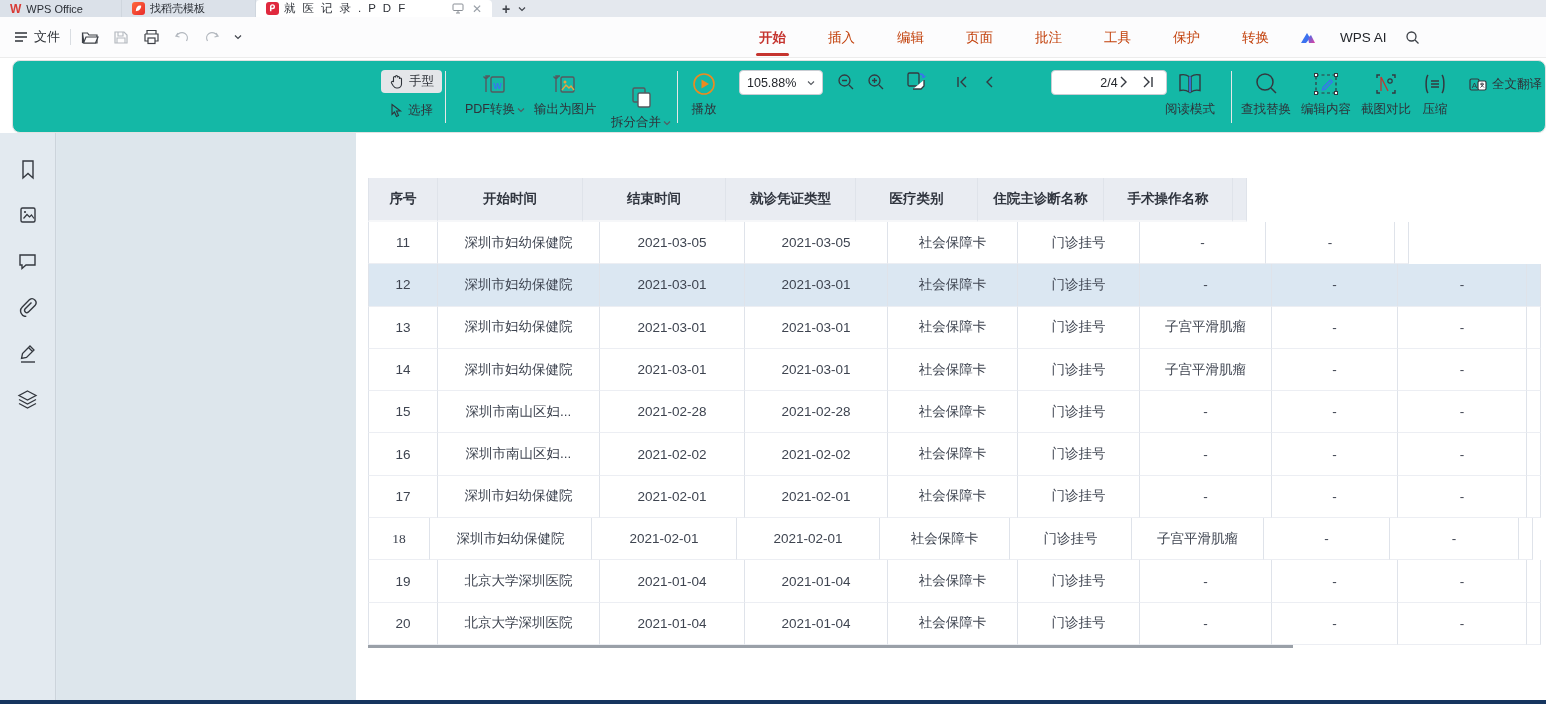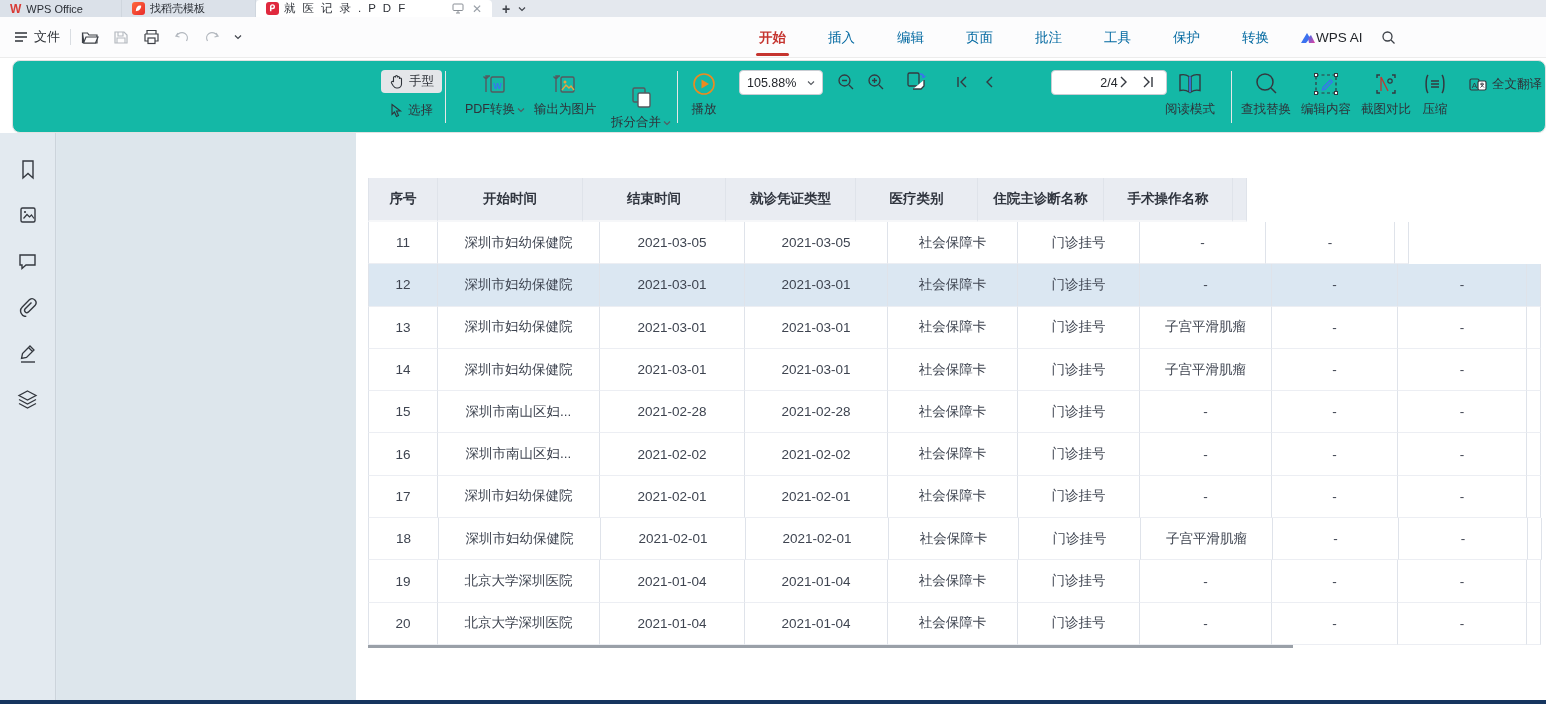--- a/index.html
+++ b/index.html
@@ -25,24 +25,24 @@
   .badge-docer { background:linear-gradient(135deg,#ff6a3c,#e82a2a); }
   .wps-w { color:#d93a35; font-weight:bold; font-size:12px; font-family:"Liberation Sans",sans-serif; }
 
   
   .menubar { position:absolute; left:0; top:17px; width:1546px; height:41px; background:#fcfcfd; border-bottom:1px solid #ececec; display:flex; align-items:center; }
   .file-zone { display:flex; align-items:center; gap:6px; padding-left:14px; font-size:13px; color:#2e3238; }
   .mb-divider { width:1px; height:16px; background:#d9dde2; margin:0 10px; }
   .qat { display:flex; align-items:center; gap:14px; color:#3c4047; }
   .qat .disabled { color:#b3b8bf; }
   .menu-items { position:absolute; left:738px; top:0; height:41px; display:flex; align-items:center; gap:0; }
-  .menu-item { font-size:13.5px; color:#0369a1; padding:0 21px; height:41px; display:flex; align-items:center; position:relative; cursor:pointer; }
+  .menu-item { font-size:13.5px; color:#c2410c; padding:0 21px; height:41px; display:flex; align-items:center; position:relative; cursor:pointer; }
   .menu-item.active { color:#c5342f; font-weight:bold; }
   .menu-item.active::after { content:""; position:absolute; left:18px; right:18px; bottom:2px; height:3px; background:#c5342f; border-radius:2px; }
-  .wpsai-zone { display:flex; align-items:center; gap:0; padding:0 10px; font-size:13.5px; color:#23262b; }
+  .wpsai-zone { display:flex; align-items:center; gap:24px; padding:0 10px; font-size:13.5px; color:#23262b; }
   .menu-search { margin-left:8px; color:#3c4047; }
 
   
   .toolbar { position:absolute; left:12px; top:60px; width:1534px; height:73px; background:#14b8a6; border:1px solid #e2e2e2; border-radius:8px; box-shadow:0 1px 2px rgba(0,0,0,0.03); }
   .tb-abs { position:absolute; }
   .tb-smallbtn { display:flex; align-items:center; gap:5px; font-size:12.5px; color:#2f333a; padding:3px 8px; border-radius:4px; cursor:pointer; white-space:nowrap; }
   .tb-smallbtn.on { background:#e4e6e9; }
   .tb-bigbtn { display:flex; flex-direction:column; align-items:center; gap:4px; font-size:12.5px; color:#2f333a; cursor:pointer; white-space:nowrap; }
   .tb-bigbtn .lbl { display:flex; align-items:center; gap:2px; }
   .tb-divider { position:absolute; width:1px; background:#e7e7e7; top:10px; height:52px; }
@@ -578,21 +578,21 @@
             <div class="tcell" style="width: 145px; height: 42.3px;">2021-02-01</div>
             <div class="tcell" style="width: 143px; height: 42.3px;">2021-02-01</div>
             <div class="tcell" style="width: 130px; height: 42.3px;">社会保障卡</div>
             <div class="tcell" style="width: 122px; height: 42.3px;">门诊挂号</div>
             <div class="tcell" style="width: 132px; height: 42.3px;">-</div>
             <div class="tcell" style="width: 126px; height: 42.3px;">-</div>
             <div class="tcell" style="width: 129px; height: 42.3px;">-</div>
             <div class="tcell" style="width: 14px; height: 42.3px;"></div>
           </div>
           <div class="trow">
-            <div class="tcell" style="width: 71px; height: 42.3px;">18</div>
+            <div class="tcell" style="width: 62px; height: 42.3px; font-family: Liberation Serif, serif;">18</div>
             <div class="tcell" style="width: 162px; height: 42.3px;">深圳市妇幼保健院</div>
             <div class="tcell" style="width: 145px; height: 42.3px;">2021-02-01</div>
             <div class="tcell" style="width: 143px; height: 42.3px;">2021-02-01</div>
             <div class="tcell" style="width: 130px; height: 42.3px;">社会保障卡</div>
             <div class="tcell" style="width: 122px; height: 42.3px;">门诊挂号</div>
             <div class="tcell" style="width: 132px; height: 42.3px;">子宫平滑肌瘤</div>
             <div class="tcell" style="width: 126px; height: 42.3px;">-</div>
             <div class="tcell" style="width: 129px; height: 42.3px;">-</div>
             <div class="tcell" style="width: 14px; height: 42.3px;"></div>
           </div>

